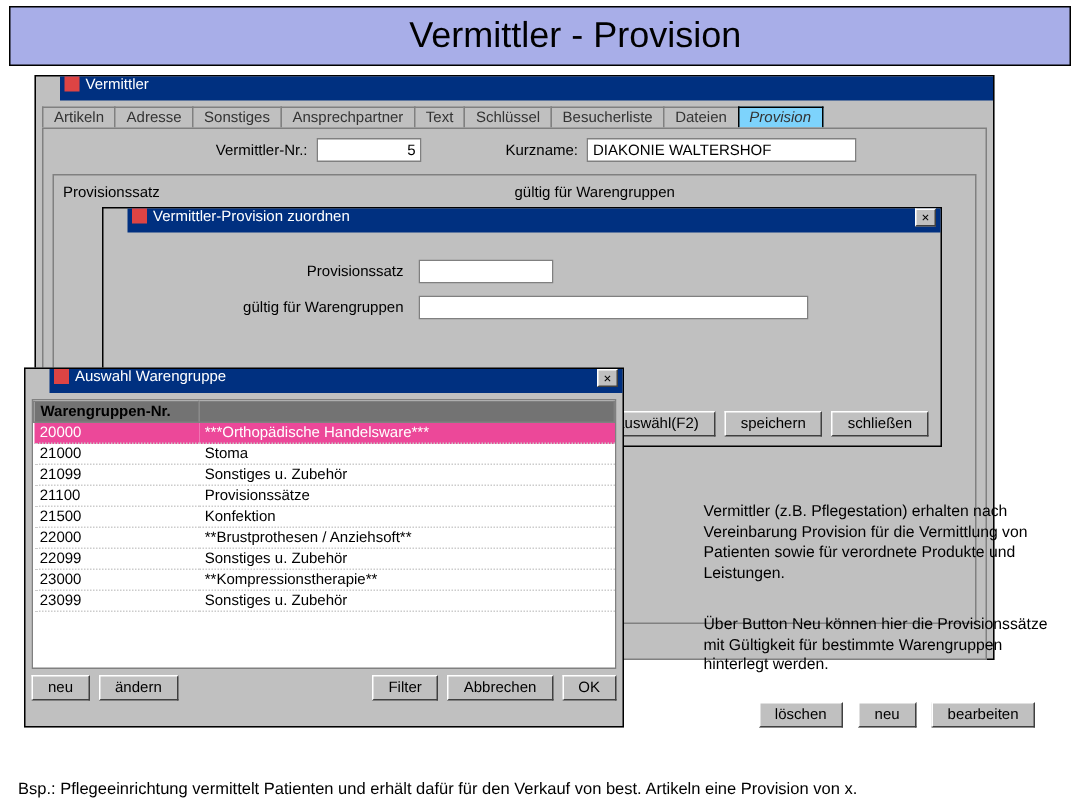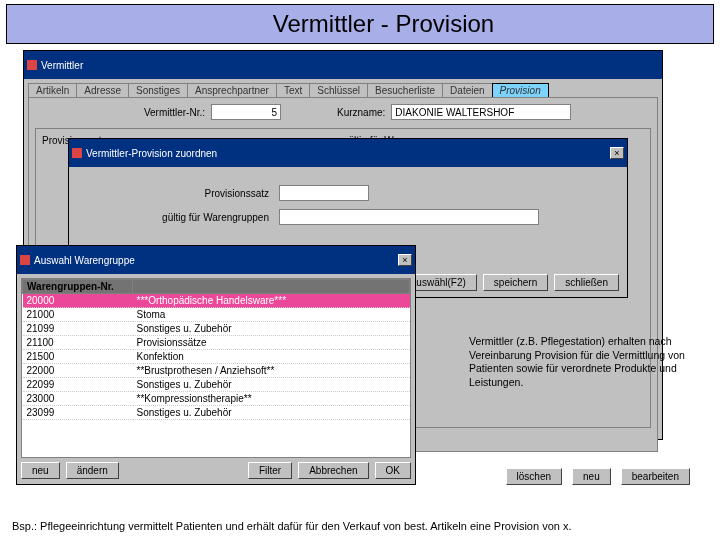--- a/index.html
+++ b/index.html
@@ -1,21 +1,21 @@
 <!DOCTYPE html>
 <html><head>
 <meta charset="utf-8">
 <style>
   * { margin:0; padding:0; box-sizing:border-box; }
   html,body { width:720px; height:540px; font-family:Arial,Helvetica,sans-serif; font-size:11px; background:#fff; }
   .title-banner { border:1px solid #000; background:#a8aee8; height:40px; margin:4px 6px 2px 6px; display:flex; align-items:center; justify-content:center; font-size:24px; color:#000;padding-left:47px; }
   .screen { position:relative; margin:6px 8px 0 8px; height:450px; }
 
   .win { position:absolute; background:#c0c0c0; border:1px solid #000; }
-  .win .tb { height:28px; background:#003080; color:#fff; display:flex; align-items:center; padding:0 3px; font-size:10px; }
+  .win .tb { height:16px; background:#003080; color:#fff; display:flex; align-items:flex-start; padding:0 3px; font-size:10px;margin-left:16px; }
   .win .tb .ic { width:10px; height:10px; background:#d44; margin-right:4px; display:inline-block; }
   .win .xbtn { margin-left:auto; width:14px; height:12px; background:#c0c0c0; border:1px solid #fff; border-right-color:#404040; border-bottom-color:#404040; font-size:9px; text-align:center; line-height:10px; color:#000; cursor:default; }
 
   .win1 { left:15px; top:0; width:640px; height:390px; }
   .tabs { display:flex; margin:4px 4px 0 4px; }
   .tab { background:#c0c0c0; border:1px solid #808080; border-bottom:none; padding:1px 7px; font-size:10px; margin-right:-1px; color:#333; }
   .tab.active { background:#7dd3fc; border-color:#000;font-style:italic; }
   .panel { border:1px solid #808080; margin:0 4px 4px 4px; background:#c0c0c0; padding:6px; height:355px; position:relative; }
   .row1 { display:flex; align-items:center; gap:6px; }
   .row1 label { font-size:10px; }
@@ -167,20 +167,21 @@
     <div class="btnrow3">
       <div class="btn">neu</div>
       <div class="btn">ändern</div>
       <div class="btn" style="margin-left:auto;">Filter</div>
       <div class="btn">Abbrechen</div>
       <div class="btn">OK</div>
     </div>
   </div>
 
   <div class="note note1">Vermittler (z.B. Pflegestation) erhalten nach Vereinbarung Provision für die Vermittlung von Patienten sowie für verordnete Produkte und Leistungen.</div>
+  <div class="note note2">Über Button Neu können hier die Provisionssätze mit Gültigkeit für bestimmte Warengruppen hinterlegt werden.</div>
 
   <div class="mainbtns">
     <div class="btn">löschen</div>
     <div class="btn">neu</div>
     <div class="btn">bearbeiten</div>
   </div>
 
 </div>
 
 <div class="footer">Bsp.: Pflegeeinrichtung vermittelt Patienten und erhält dafür für den Verkauf von best. Artikeln eine Provision von x.</div>

